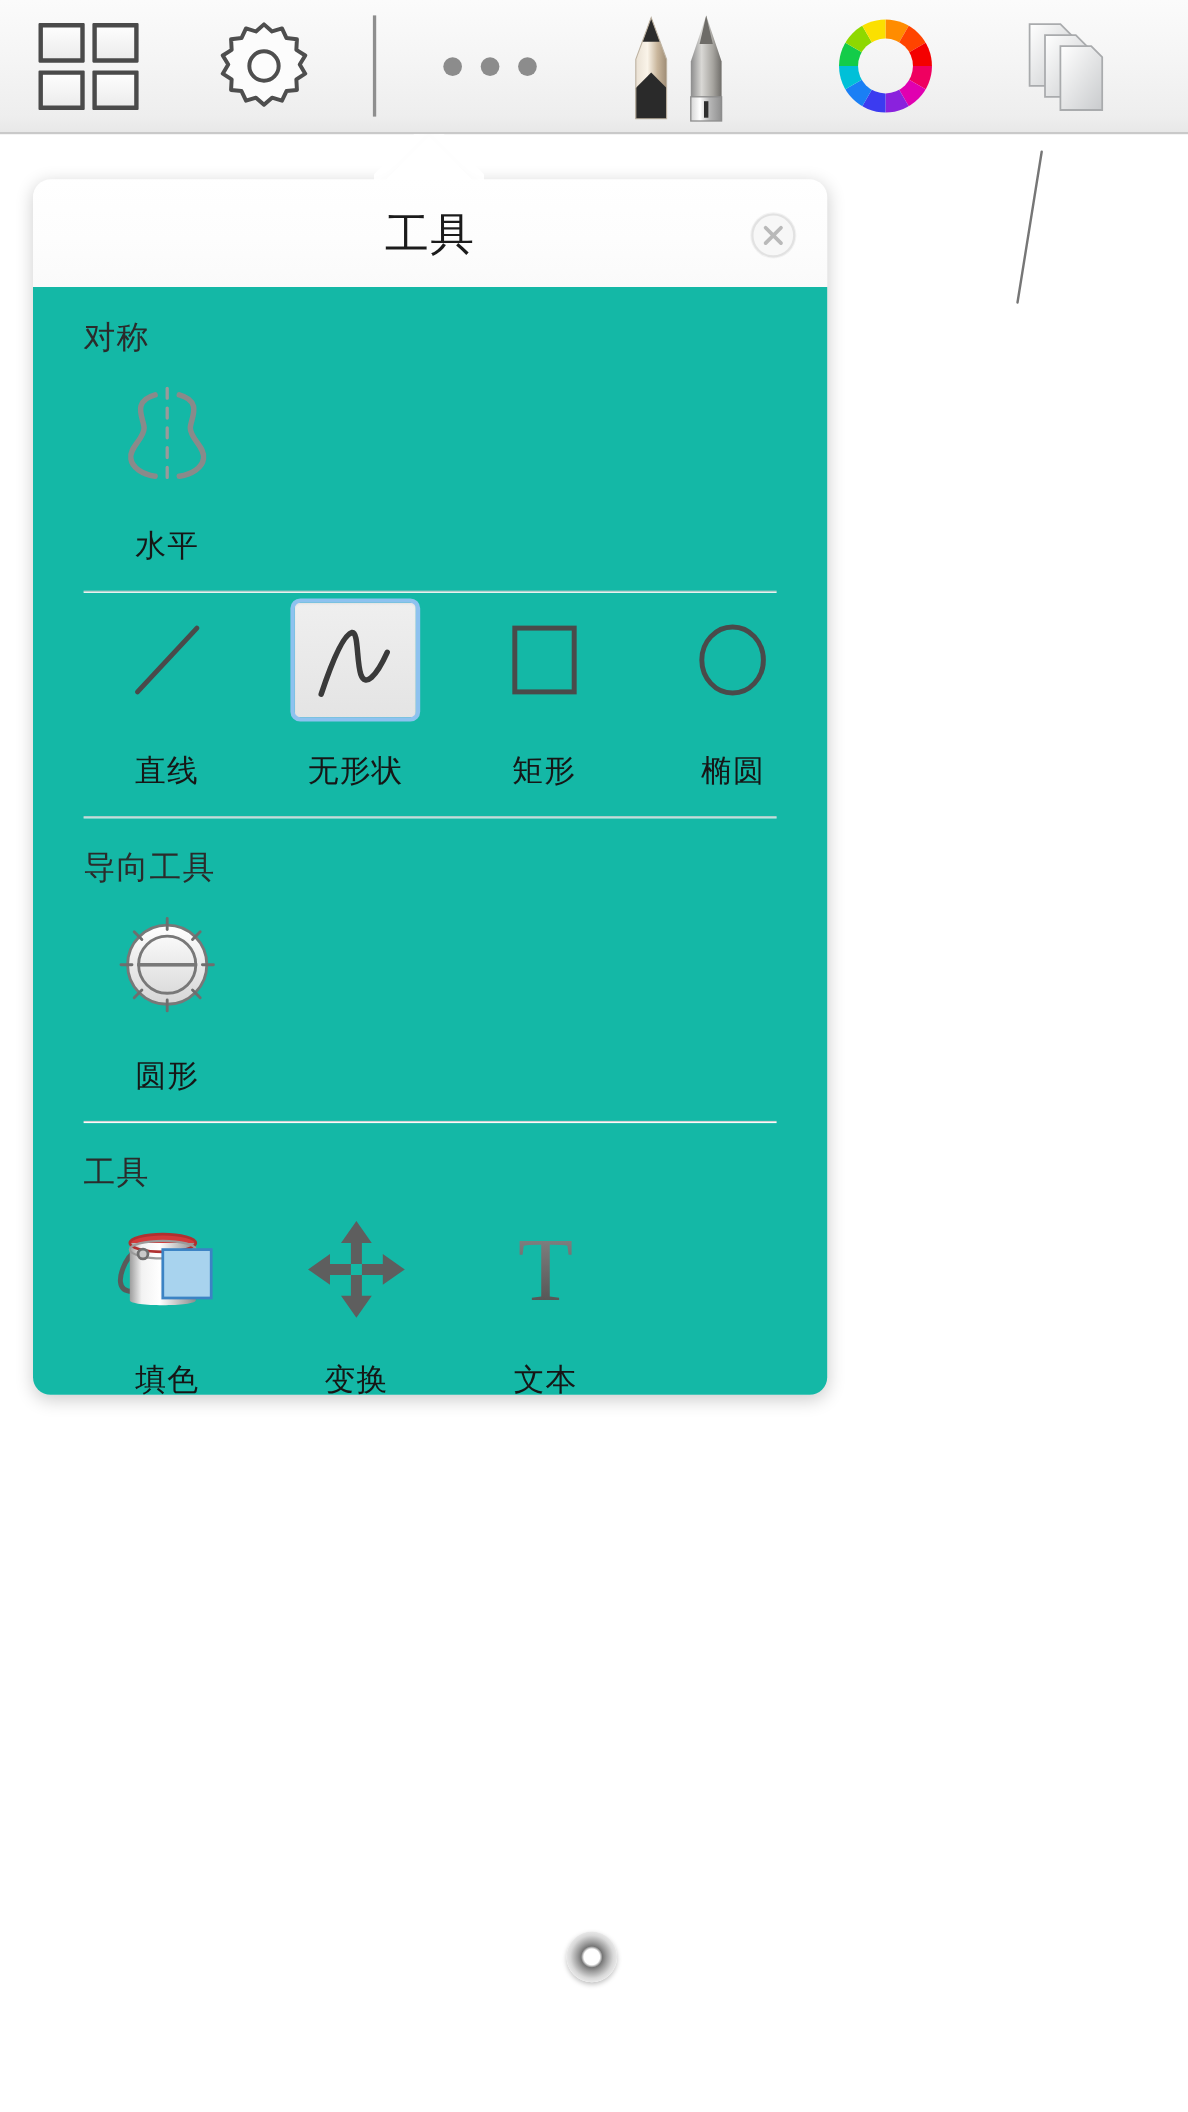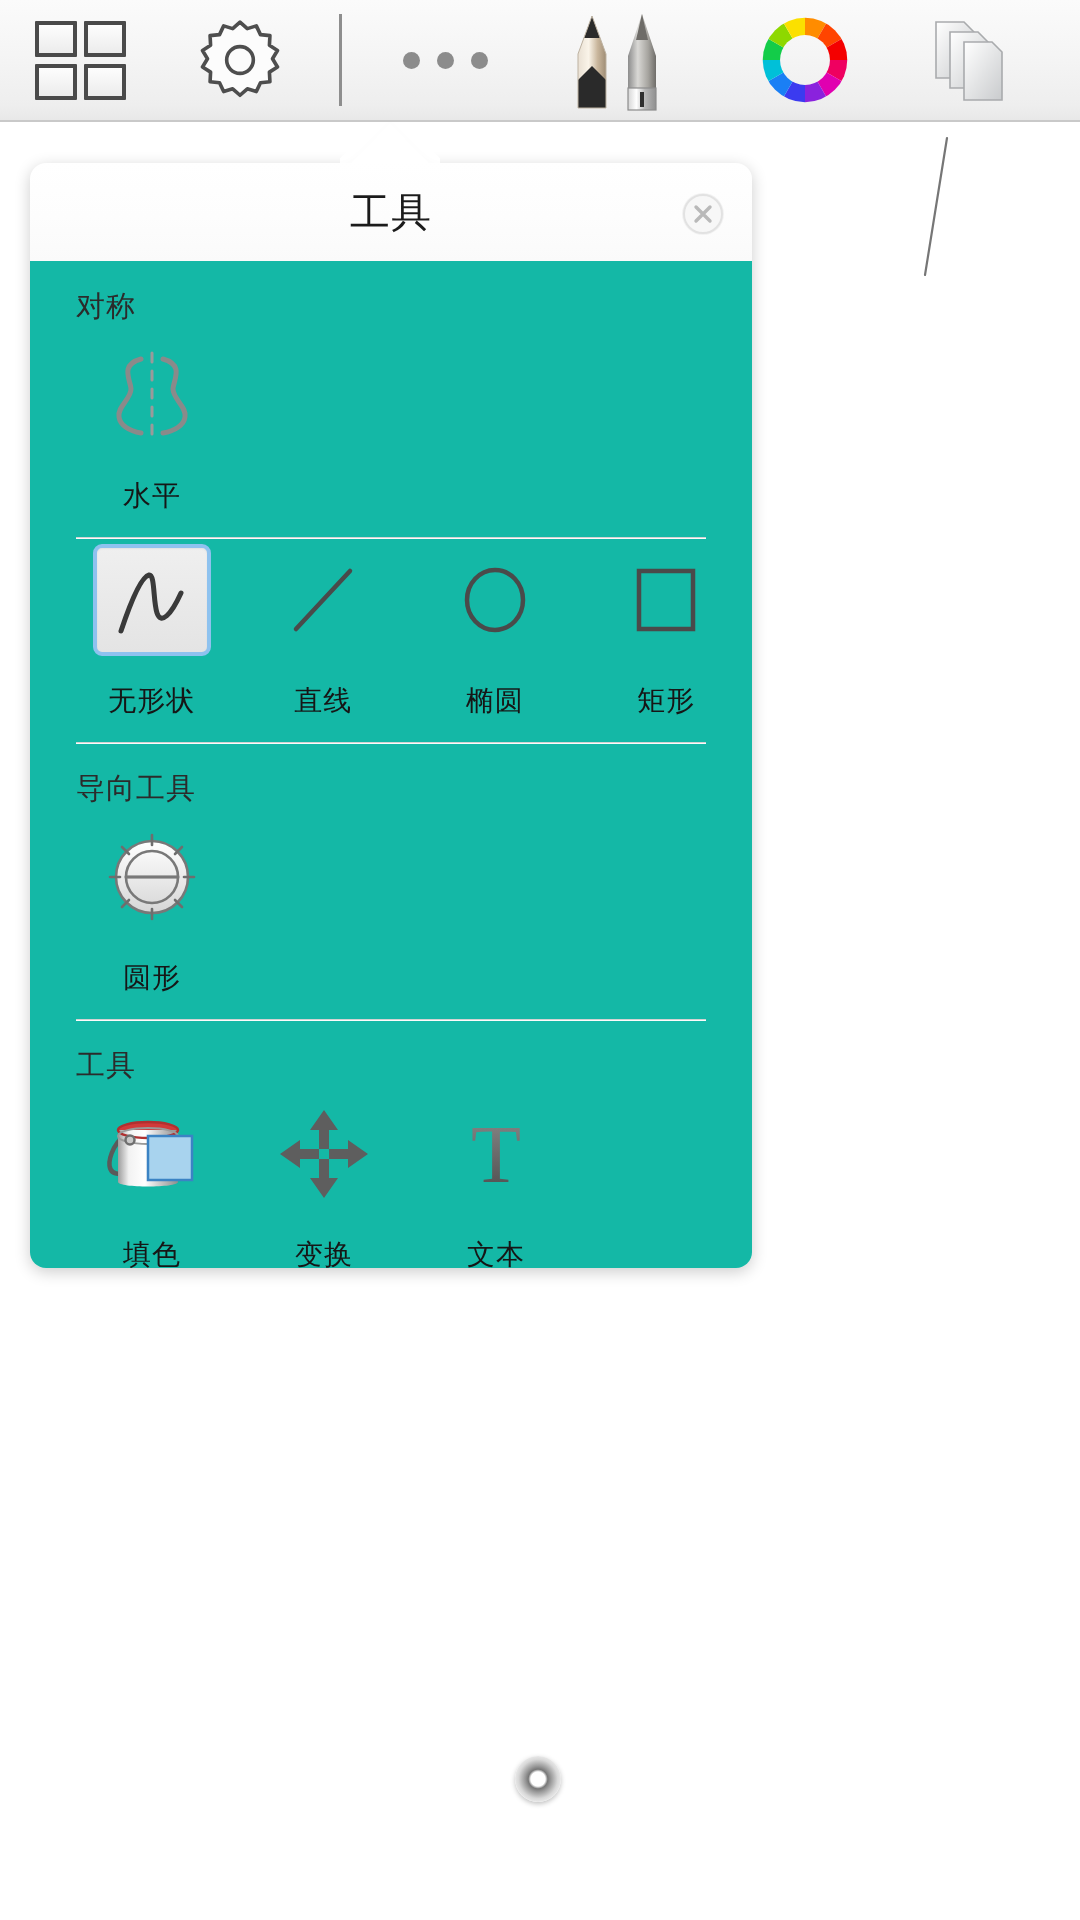--- a/index.html
+++ b/index.html
@@ -365,54 +365,54 @@
         </div>
 
 
       </div>
     </div>
 
     <div class="section">
       <div class="section-divider"></div>
       <div class="items-row">
 
+        <div class="item">
+          <div class="item-icon-box">
+            <svg width="86" height="86" viewBox="0 0 86 86">
+              <path d="M16 72 L70 14" fill="none" stroke="#4a4a4a" stroke-width="4.5" stroke-linecap="round"></path>
+            </svg>
+          </div>
+          <div class="item-label">直线</div>
+        </div>
+
         <div class="item selected">
           <div class="item-icon-box">
             <svg width="86" height="86" viewBox="0 0 86 86">
               <path d="M12 74 C22 44 32 20 40 18 C46 17 44 44 48 56 C52 68 62 58 72 36" fill="none" stroke="#3a3a3a" stroke-width="5" stroke-linecap="round"></path>
             </svg>
           </div>
           <div class="item-label">无形状</div>
         </div>
 
         <div class="item">
           <div class="item-icon-box">
             <svg width="86" height="86" viewBox="0 0 86 86">
-              <path d="M16 72 L70 14" fill="none" stroke="#4a4a4a" stroke-width="4.5" stroke-linecap="round"></path>
-            </svg>
-          </div>
-          <div class="item-label">直线</div>
+              <rect x="16" y="14" width="54" height="58" fill="none" stroke="#4a4a4a" stroke-width="4.5"></rect>
+            </svg>
+          </div>
+          <div class="item-label">矩形</div>
         </div>
 
         <div class="item">
           <div class="item-icon-box">
             <svg width="86" height="86" viewBox="0 0 86 86">
               <ellipse cx="43" cy="43" rx="28" ry="30" fill="none" stroke="#4a4a4a" stroke-width="4.5"></ellipse>
             </svg>
           </div>
           <div class="item-label">椭圆</div>
-        </div>
-
-        <div class="item">
-          <div class="item-icon-box">
-            <svg width="86" height="86" viewBox="0 0 86 86">
-              <rect x="16" y="14" width="54" height="58" fill="none" stroke="#4a4a4a" stroke-width="4.5"></rect>
-            </svg>
-          </div>
-          <div class="item-label">矩形</div>
         </div>
 
       </div>
     </div>
 
     <div class="section">
       <div class="section-divider"></div>
       <div class="section-title">导向工具</div>
       <div class="items-row">
 

